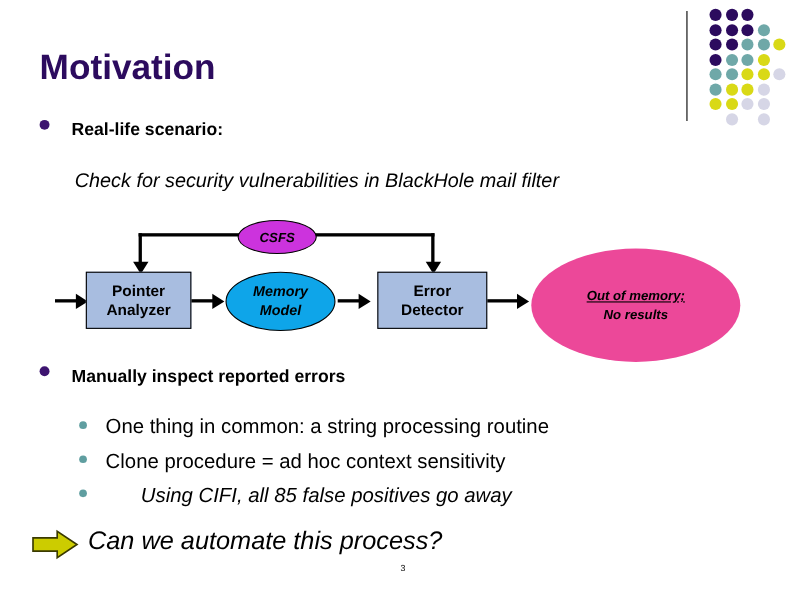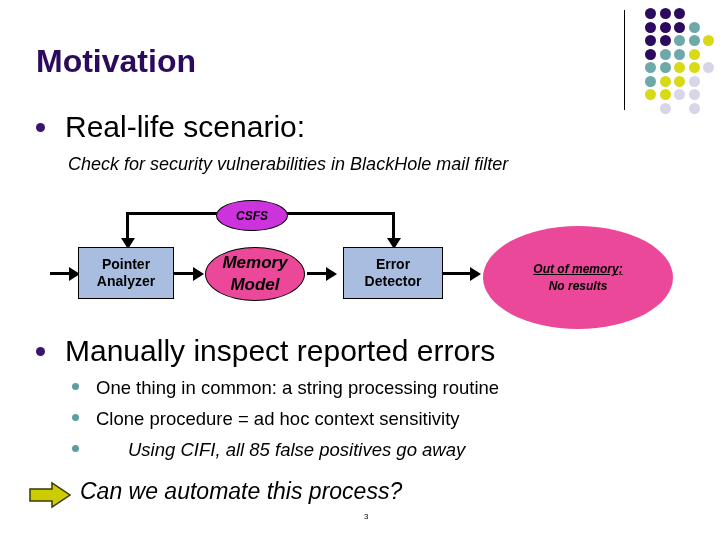--- a/index.html
+++ b/index.html
@@ -62,22 +62,23 @@
     width: 9px;
     height: 9px;
     border-radius: 50%;
     background: #3d1470;
     margin-right: 20px;
     flex: 0 0 auto;
     position: relative;
     top: -5px;
   }
   .bullet-l1 .bullet-text {
-    font-size: 30px;
-    color: #000000;
+    font-size: 16px;
+    color: #000000;
+    font-weight: bold;
   }
 
   
   #subline {
     position: absolute;
     left: 68px;
     top: 154px;
     font-size: 18px;
     font-style: italic;
     color: #000000;
@@ -142,23 +143,23 @@
   }
   #node-csfs {
     background: #cc33dd;
     border: 1px solid #000000;
     font-size: 12px;
     font-weight: bold;
     font-style: italic;
     color: #000000;
   }
   #node-memory-model {
-    background: #ec4899;
+    background: #0ea5e9;
     border: 1.5px solid #000000;
-    font-size: 17px;
+    font-size: 13px;
     font-weight: bold;
     font-style: italic;
     color: #000000;
     line-height: 1.3;
   }
   #node-outcome {
     background: #ec4899;
     font-size: 12px;
     font-weight: bold;
     font-style: italic;

